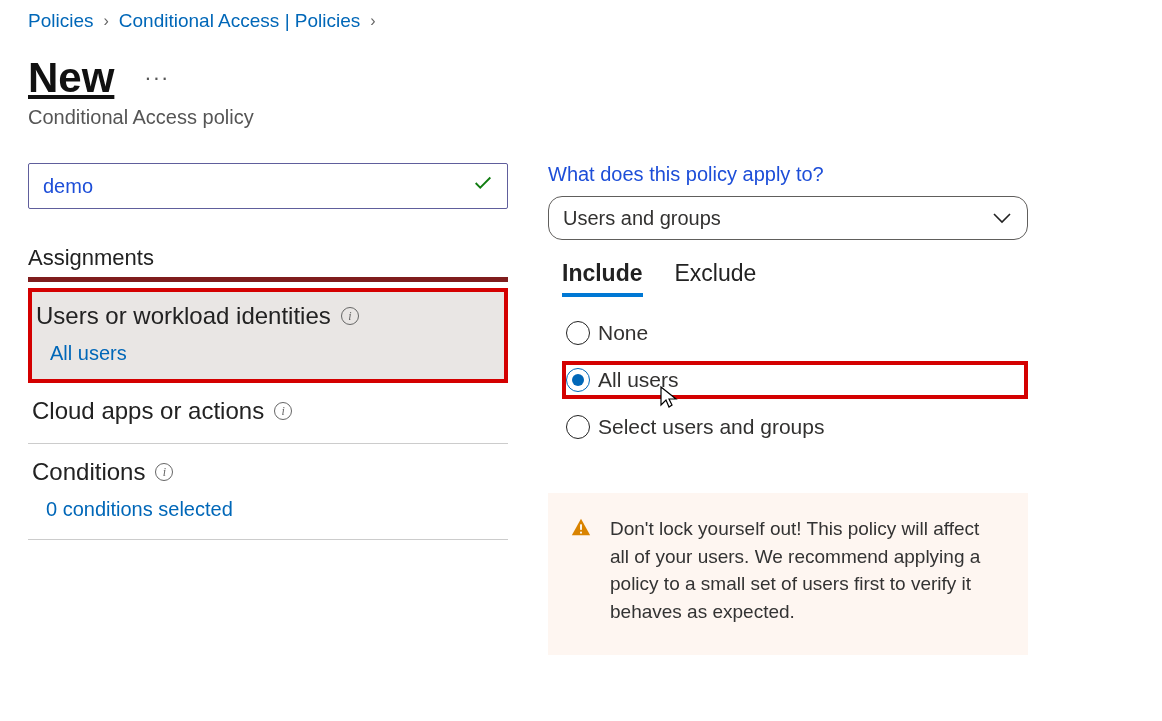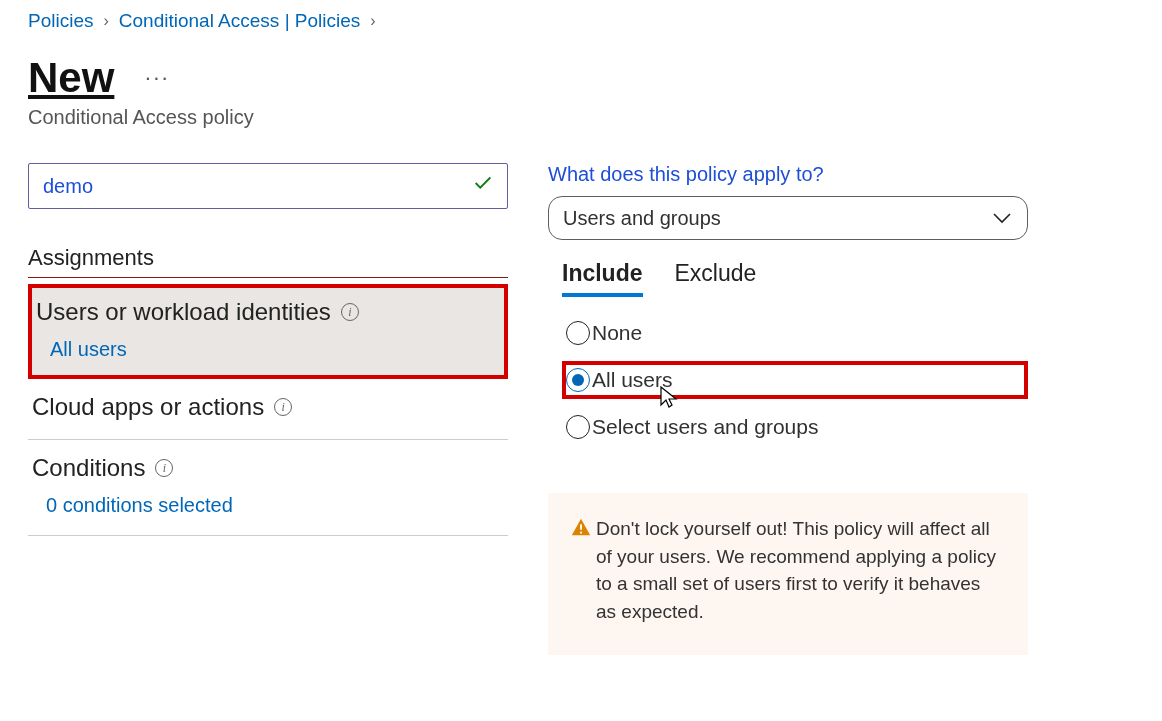--- a/index.html
+++ b/index.html
@@ -73,21 +73,21 @@
       transform: translateY(-50%);
       color: #107c10;
       font-size: 22px;
     }
 
     .section-header {
       font-size: 22px;
       color: #222;
       margin-bottom: 6px;
       padding-bottom: 6px;
-      border-bottom: 1px solid #7f1d1d;
+      border-bottom: 5px solid #7f1d1d;
     }
 
     .assignment-item {
       padding: 14px 4px 18px;
       border-bottom: 1px solid #ccc;
     }
     .assignment-item.highlighted {
       border: 4px solid #d40000;
       background: #e9e6e4;
       padding: 10px 4px 14px;
@@ -166,21 +166,21 @@
     .radio-group {
       display: flex;
       flex-direction: column;
       gap: 16px;
       margin-left: 18px;
       font-size: 21px;
     }
     .radio-row {
       display: flex;
       align-items: center;
-      gap: 2px;
+      gap: 8px;
       cursor: pointer;
       position: relative;
     }
     .radio-row.highlighted {
       border: 4px solid #d40000;
       padding: 3px 60px 3px 0;
       margin-left: -4px;
     }
     .radio-row.highlighted .radio-outer { margin-left: 0; }
     .radio-outer {
@@ -205,21 +205,21 @@
       left: 92px;
       top: 20px;
       pointer-events: none;
     }
 
     .warning-box {
       margin-top: 54px;
       background: #fef6f1;
       padding: 22px 26px 30px 22px;
       display: flex;
-      gap: 4px;
+      gap: 18px;
       font-size: 19px;
       line-height: 1.45;
       color: #333;
     }
     .warn-tri {
       flex-shrink: 0;
       margin-top: 2px;
     }
   </style>
 </head>

